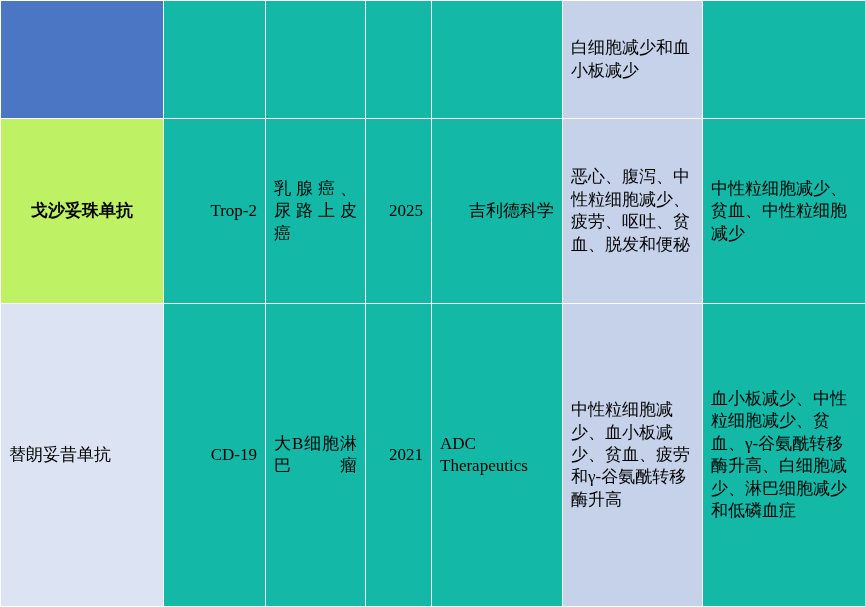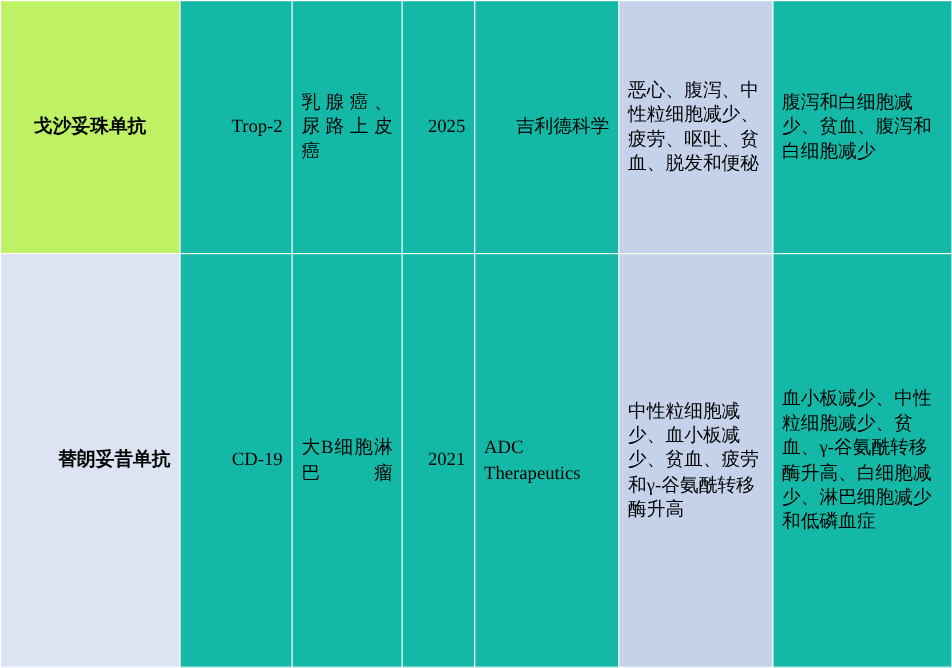--- a/index.html
+++ b/index.html
@@ -51,22 +51,22 @@
     background: #bef264;
     color: #000000;
     font-weight: bold;
     text-align: center;
     font-size: 18px;
     margin-left: 24px;
   }
   .name-light {
     background: #dce3f2;
     color: #000000;
-    font-weight: bold;
-    text-align: right;
+    font-weight: normal;
+    text-align: left;
     font-size: 18px;
   }
   .center {
     text-align: right;
   }
   .left {
     text-align: left;
   }
   .narrow-justify {
     text-align: justify;
@@ -86,28 +86,37 @@
   <colgroup>
     <col class="c0">
       <col class="c1">
       <col class="c2">
       <col class="c3">
       <col class="c4">
       <col class="c5">
       <col class="c6">
   </colgroup>
   <tbody>
+    <tr class="row0">
+      <td class="dark empty"></td>
+      <td class="light empty"></td>
+      <td class="light empty"></td>
+      <td class="light empty"></td>
+      <td class="light empty"></td>
+      <td class="mid left">白细胞减少和血小板减少</td>
+      <td class="light empty"></td>
+    </tr>
     <tr class="row1">
       <td class="name-dark">戈沙妥珠单抗</td>
       <td class="light center">Trop-2</td>
       <td class="light narrow-justify">乳腺癌、尿路上皮癌</td>
       <td class="light center">2025</td>
       <td class="light center">吉利德科学</td>
       <td class="mid left">恶心、腹泻、中性粒细胞减少、疲劳、呕吐、贫血、脱发和便秘</td>
-      <td class="light left">腹泻和白细胞减少、贫血、腹泻和白细胞减少</td>
+      <td class="light left">中性粒细胞减少、贫血、中性粒细胞减少</td>
     </tr>
     <tr class="row2">
       <td class="name-light">替朗妥昔单抗</td>
       <td class="light center">CD-19</td>
       <td class="light narrow-justify">大B细胞淋巴瘤</td>
       <td class="light center">2021</td>
       <td class="light left">ADC Therapeutics</td>
       <td class="mid left">中性粒细胞减少、血小板减少、贫血、疲劳和γ-谷氨酰转移酶升高</td>
       <td class="light left">血小板减少、中性粒细胞减少、贫血、γ-谷氨酰转移酶升高、白细胞减少、淋巴细胞减少和低磷血症</td>
     </tr>

